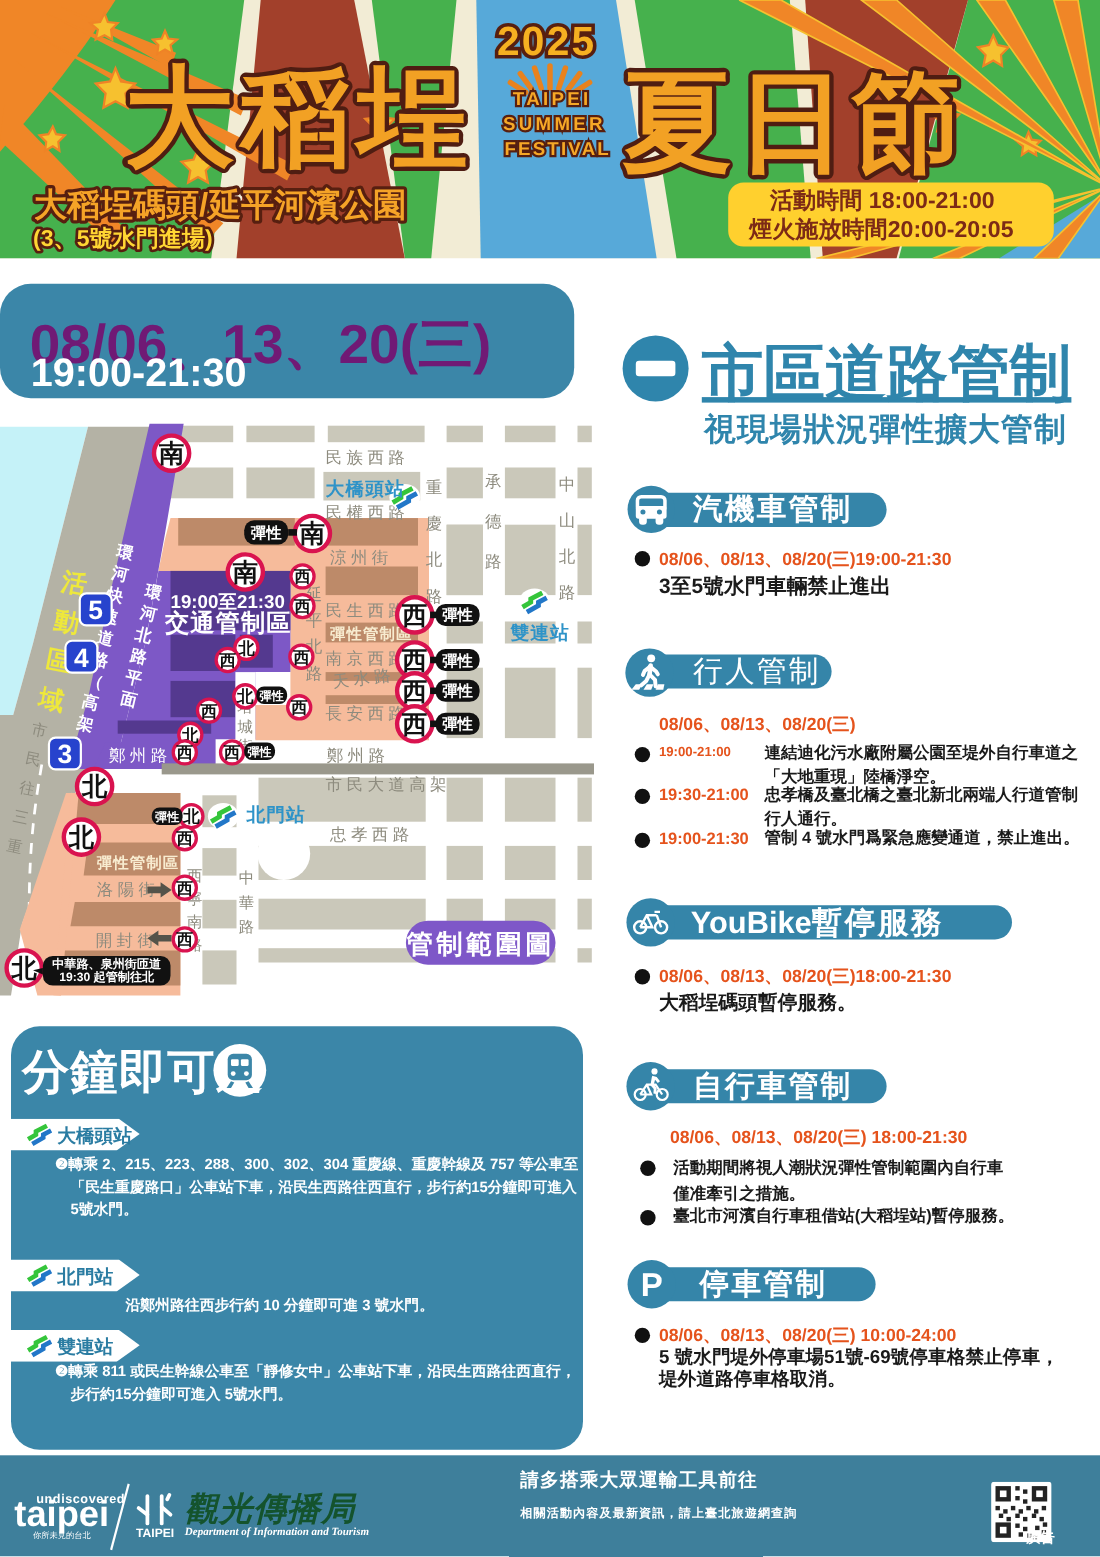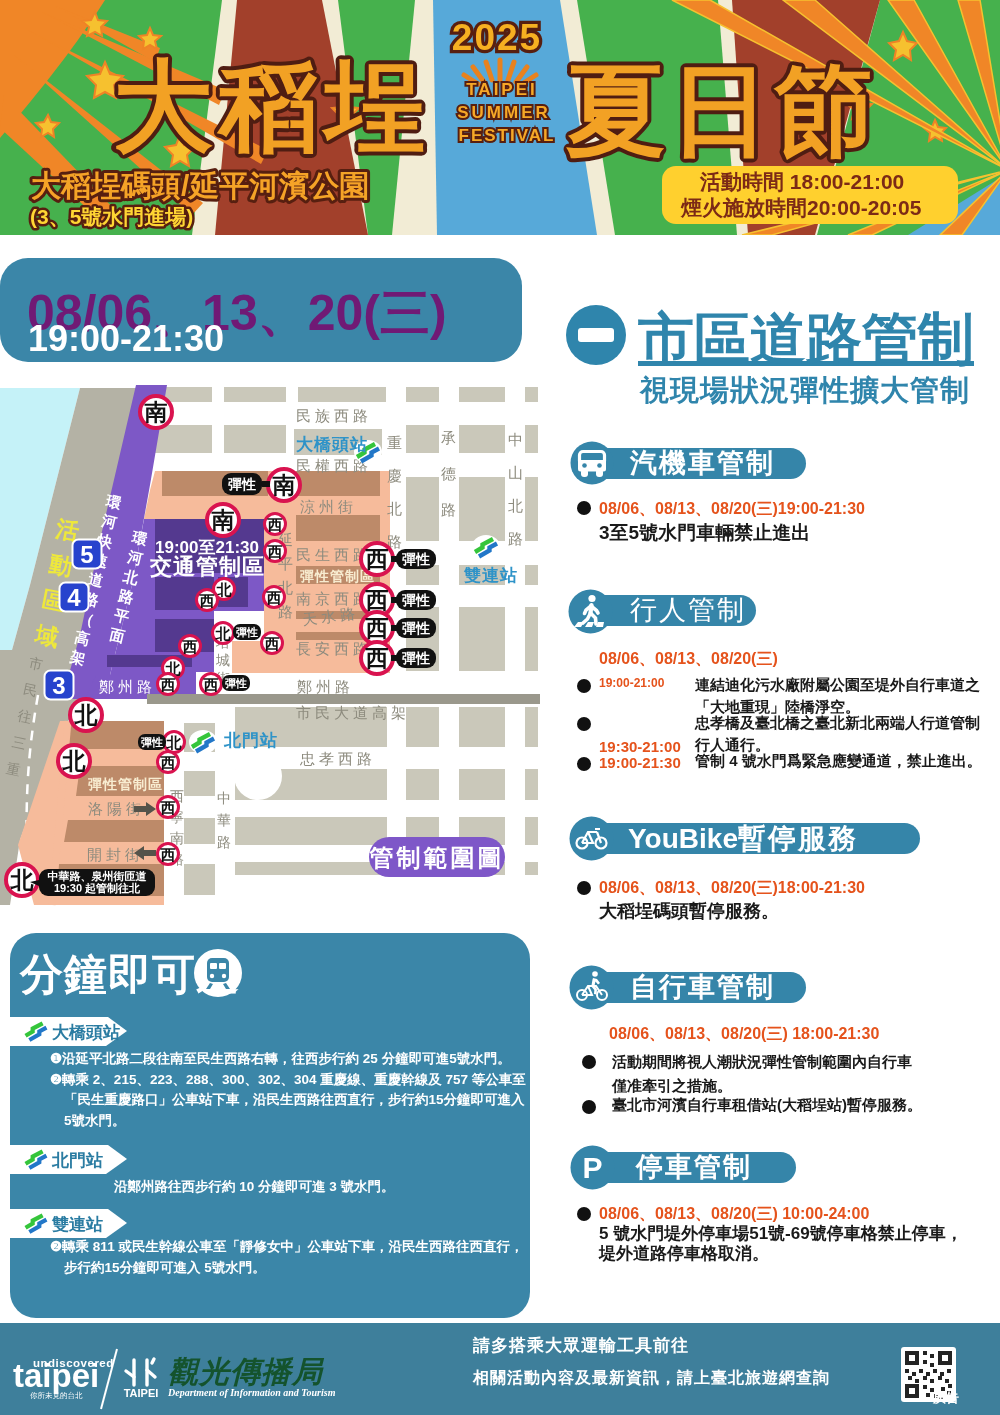--- a/index.html
+++ b/index.html
@@ -473,21 +473,20 @@
       <polygon points="0,0 98,0 117,14 96,29 0,29" fill="#fff"></polygon>
 <g transform="translate(26,14) scale(0.95)">
         <path d="M-11,5 L-3.5,0.5 L-3.5,-2.5 L7,-8" stroke="#35c53b" stroke-width="4.4" fill="none"></path>
         <path d="M-7,9.5 L3.5,3.5 L3.5,0.5 L11,-3.5" stroke="#2277c8" stroke-width="4.4" fill="none"></path>
       </g>
 <text x="42" y="21" font-size="17" font-weight="bold" fill="#2a7ca2">大橋頭站</text>
     </svg>
 </div>
 
 <div class="abs" style="left:50px;top:1049px;width:478px;color:#fff;font-weight:bold;font-size:13.5px;line-height:20.5px;">
-<div><span style="color:#fff;">❶</span>沿延平北路二段往南至民生西路右轉，往西步行約 25 分鐘即可進5號水門。</div>
 <div style="text-indent:-14px;padding-left:14px;"><span style="color:#fff;">❷</span>轉乘 2、215、223、288、300、302、304 重慶線、重慶幹線及 757 等公車至「民生重慶路口」公車站下車，沿民生西路往西直行，步行約15分鐘即可進入 5號水門。</div>
 </div>
 
 <div class="abs" style="left:10px;top:1145px;">
 <svg width="120" height="29" viewBox="0 0 120 29">
       <polygon points="0,0 98,0 117,14 96,29 0,29" fill="#fff"></polygon>
 <g transform="translate(26,14) scale(0.95)">
         <path d="M-11,5 L-3.5,0.5 L-3.5,-2.5 L7,-8" stroke="#35c53b" stroke-width="4.4" fill="none"></path>
         <path d="M-7,9.5 L3.5,3.5 L3.5,0.5 L11,-3.5" stroke="#2277c8" stroke-width="4.4" fill="none"></path>
       </g>
@@ -570,21 +569,21 @@
 
 <div class="abs" style="left:630px;top:595px;height:31px;line-height:31px;color:#fff;font-weight:normal;font-size:27px;letter-spacing:2px;">行人管制</div>
 
 <div class="abs" style="left:599px;top:649px;color:#e5531c;font-weight:bold;font-size:16px;">08/06、08/13、08/20(三)</div>
 
 <div class="abs" style="left:577px;top:679px;width:14px;height:14px;border-radius:7px;background:#111;"></div>
 <div class="abs" style="left:599px;top:676px;color:#e5531c;font-weight:bold;font-size:12px;">19:00-21:00</div>
 <div class="abs" style="left:695px;top:674px;width:290px;color:#1a1a1a;font-weight:bold;font-size:15px;line-height:22px;">連結迪化污水廠附屬公園至堤外自行車道之<br>「大地重現」陸橋淨空。</div>
 
 <div class="abs" style="left:577px;top:717px;width:14px;height:14px;border-radius:7px;background:#111;"></div>
-<div class="abs" style="left:599px;top:714px;color:#e5531c;font-weight:bold;font-size:15px;margin-top:24px;">19:30-21:00</div>
+<div class="abs" style="left:599px;top:714px;color:#e5531c;font-weight:bold;font-size:15px;">19:30-21:00</div>
 <div class="abs" style="left:695px;top:712px;width:290px;color:#1a1a1a;font-weight:bold;font-size:15px;line-height:22px;">忠孝橋及臺北橋之臺北新北兩端人行道管制<br>行人通行。</div>
 
 <div class="abs" style="left:577px;top:757px;width:14px;height:14px;border-radius:7px;background:#111;"></div>
 <div class="abs" style="left:599px;top:754px;color:#e5531c;font-weight:bold;font-size:15px;">19:00-21:30</div>
 <div class="abs" style="left:695px;top:752px;width:300px;color:#1a1a1a;font-weight:bold;font-size:15px;">管制 4 號水門爲緊急應變通道，禁止進出。</div>
 
 <div class="abs" style="left:594px;top:823px;width:326px;height:31px;background:#3585a9;border-radius:0 16px 16px 0;"></div>
 <div class="abs" style="left:569px;top:816px;">
 <svg width="45" height="45" viewBox="0 0 45 45">
       <circle cx="22.5" cy="22.5" r="22" fill="#3585a9"></circle>
@@ -668,21 +667,21 @@
 <text x="21" y="42" font-size="11" font-weight="bold" fill="#fff" text-anchor="middle">TAIPEI</text>
     </svg>
 </div>
 
 <div class="abs" style="left:168px;top:1352px;color:#14532d;font-weight:bold;font-size:30px;font-family:'Liberation Serif',serif;font-style:italic;letter-spacing:1px;">觀光傳播局</div>
 
 <div class="abs" style="left:168px;top:1387px;color:#fff;font-size:10px;font-weight:bold;font-family:'Liberation Serif',serif;font-style:italic;">Department of Information and Tourism</div>
 
 <div class="abs" style="left:473px;top:1334px;color:#fff;font-weight:bold;font-size:17px;letter-spacing:1px;">請多搭乘大眾運輸工具前往</div>
 
-<div class="abs" style="left:473px;top:1368px;color:#fff;font-weight:bold;font-size:16px;letter-spacing:1px;">相關活動內容及最新資訊，請上臺北旅遊網查詢</div>
+<div class="abs" style="left:473px;top:1368px;color:#fff;font-weight:bold;font-size:11px;letter-spacing:1px;">相關活動內容及最新資訊，請上臺北旅遊網查詢</div>
 
 <div class="abs" style="left:901px;top:1347px;">
 <svg width="55" height="55" viewBox="0 0 55 55">
       <rect width="55" height="55" fill="#fff" rx="3"></rect>
 <g fill="#232323">
 <rect x="4" y="4" width="14" height="14"></rect>
         <rect x="37" y="4" width="14" height="14"></rect>
         <rect x="4" y="37" width="14" height="14"></rect>
 <rect x="8" y="8" width="6" height="6" fill="#fff"></rect>
         <rect x="41" y="8" width="6" height="6" fill="#fff"></rect>

